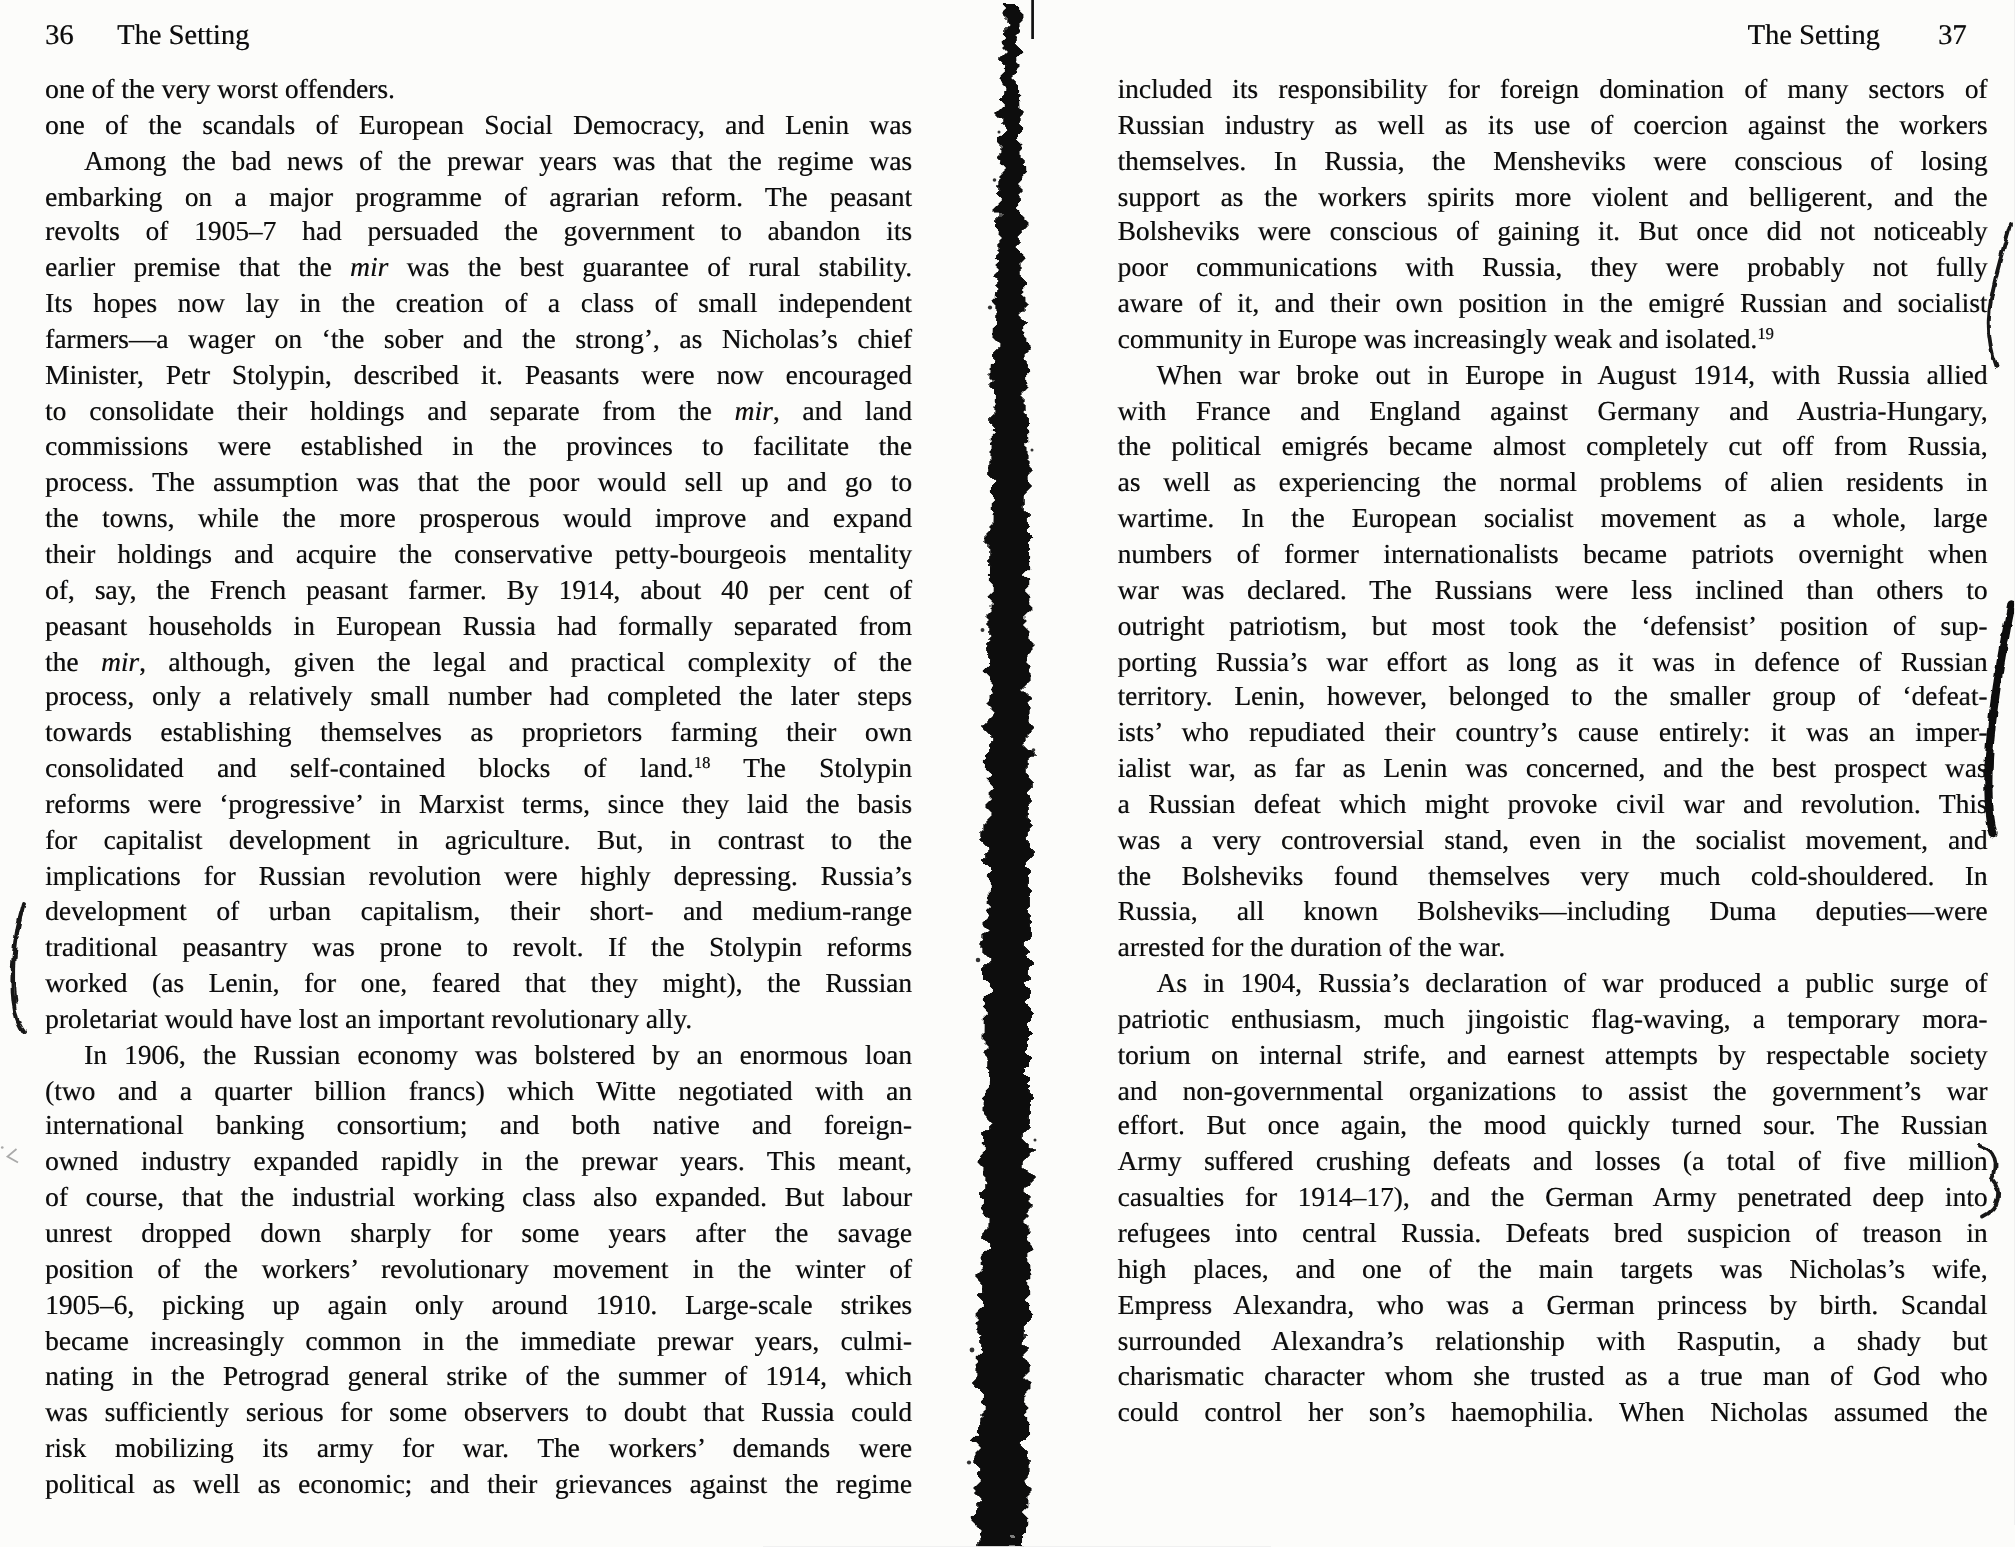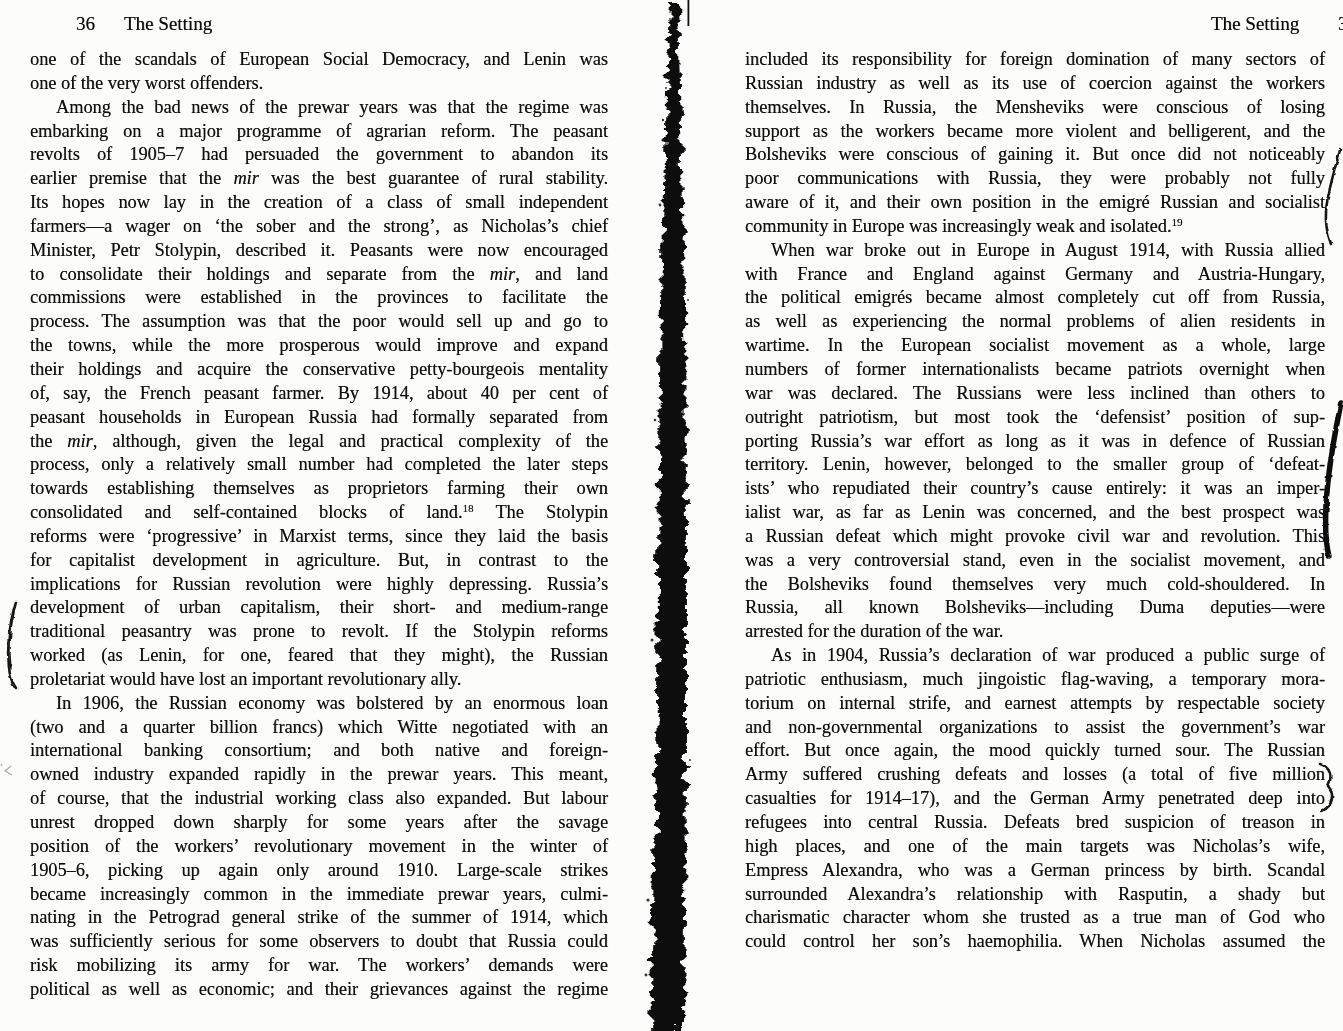--- a/index.html
+++ b/index.html
@@ -4,21 +4,21 @@
 <style>
   html,body { margin:0; padding:0; background:#e8e8e8; }
   .scan {
     position:relative; width:1343px; height:1031px;
     background:#fcfcfa; overflow:hidden;
     font-family:"Liberation Serif","DejaVu Serif",serif;
     color:#0d0d0d;
   }
   .scan * { box-sizing:border-box; }
   .runhead { position:absolute; top:13px; font-size:19px;
-    text-shadow:0.3px 0 0 rgba(0,0,0,0.6); white-space:nowrap;margin-left:46px; }
+    text-shadow:0.3px 0 0 rgba(0,0,0,0.6); white-space:nowrap; }
   .runhead .title { }
   .col { position:absolute; top:48px; font-size:18.3px;
     text-shadow:0.3px 0 0 rgba(0,0,0,0.55); }
   .line { height:23.85px; line-height:23.85px;
     text-align:justify; text-align-last:justify; white-space:nowrap; }
   .line.end { text-align-last:left; }
   .line.ind { padding-left:26px; }
   .it { font-style:italic; }
   .sup { font-size:11px; position:relative; top:-6px; }
   svg.overlay { position:absolute; left:0; top:0; pointer-events:none; }
@@ -35,22 +35,22 @@
     <span class="title">The Setting</span>
   </div>
   <div class="runhead" style="left:1165px;">
     <span class="title">The Setting</span>
   </div>
   <div class="runhead" style="left:1292px;">
     <span class="num">37</span>
   </div>
 
   <div id="left-col" class="col" style="left:30px; width:578px;">
+      <div class="line end"><span>one of the very worst offenders.</span></div>
       <div class="line"><span>one of the scandals of European Social Democracy, and Lenin was</span></div>
-      <div class="line end"><span>one of the very worst offenders.</span></div>
       <div class="line ind"><span>Among the bad news of the prewar years was that the regime was</span></div>
       <div class="line"><span>embarking on a major programme of agrarian reform. The peasant</span></div>
       <div class="line"><span>revolts of 1905–7 had persuaded the government to abandon its</span></div>
       <div class="line"><span>earlier premise that the </span><span class="it">mir</span><span> was the best guarantee of rural stability.</span></div>
       <div class="line"><span>Its hopes now lay in the creation of a class of small independent</span></div>
       <div class="line"><span>farmers—a wager on ‘the sober and the strong’, as Nicholas’s chief</span></div>
       <div class="line"><span>Minister, Petr Stolypin, described it. Peasants were now encouraged</span></div>
       <div class="line"><span>to consolidate their holdings and separate from the </span><span class="it">mir</span><span>, and land</span></div>
       <div class="line"><span>commissions were established in the provinces to facilitate the</span></div>
       <div class="line"><span>process. The assumption was that the poor would sell up and go to</span></div>
@@ -80,21 +80,21 @@
       <div class="line"><span>became increasingly common in the immediate prewar years, culmi-</span></div>
       <div class="line"><span>nating in the Petrograd general strike of the summer of 1914, which</span></div>
       <div class="line"><span>was sufficiently serious for some observers to doubt that Russia could</span></div>
       <div class="line"><span>risk mobilizing its army for war. The workers’ demands were</span></div>
       <div class="line"><span>political as well as economic; and their grievances against the regime</span></div>
     </div>
   <div id="right-col" class="col" style="left:745px; width:580px;">
       <div class="line"><span>included its responsibility for foreign domination of many sectors of</span></div>
       <div class="line"><span>Russian industry as well as its use of coercion against the workers</span></div>
       <div class="line"><span>themselves. In Russia, the Mensheviks were conscious of losing</span></div>
-      <div class="line"><span>support as the workers became more violent and belligerent, and the</span></div>
+      <div class="line"><span>support as the workers spirits more violent and belligerent, and the</span></div>
       <div class="line"><span>Bolsheviks were conscious of gaining it. But once did not noticeably</span></div>
       <div class="line"><span>poor communications with Russia, they were probably not fully</span></div>
       <div class="line"><span>aware of it, and their own position in the emigré Russian and socialist</span></div>
       <div class="line end"><span>community in Europe was increasingly weak and isolated.</span><span class="sup">19</span></div>
       <div class="line ind"><span>When war broke out in Europe in August 1914, with Russia allied</span></div>
       <div class="line"><span>with France and England against Germany and Austria-Hungary,</span></div>
       <div class="line"><span>the political emigrés became almost completely cut off from Russia,</span></div>
       <div class="line"><span>as well as experiencing the normal problems of alien residents in</span></div>
       <div class="line"><span>wartime. In the European socialist movement as a whole, large</span></div>
       <div class="line"><span>numbers of former internationalists became patriots overnight when</span></div>

